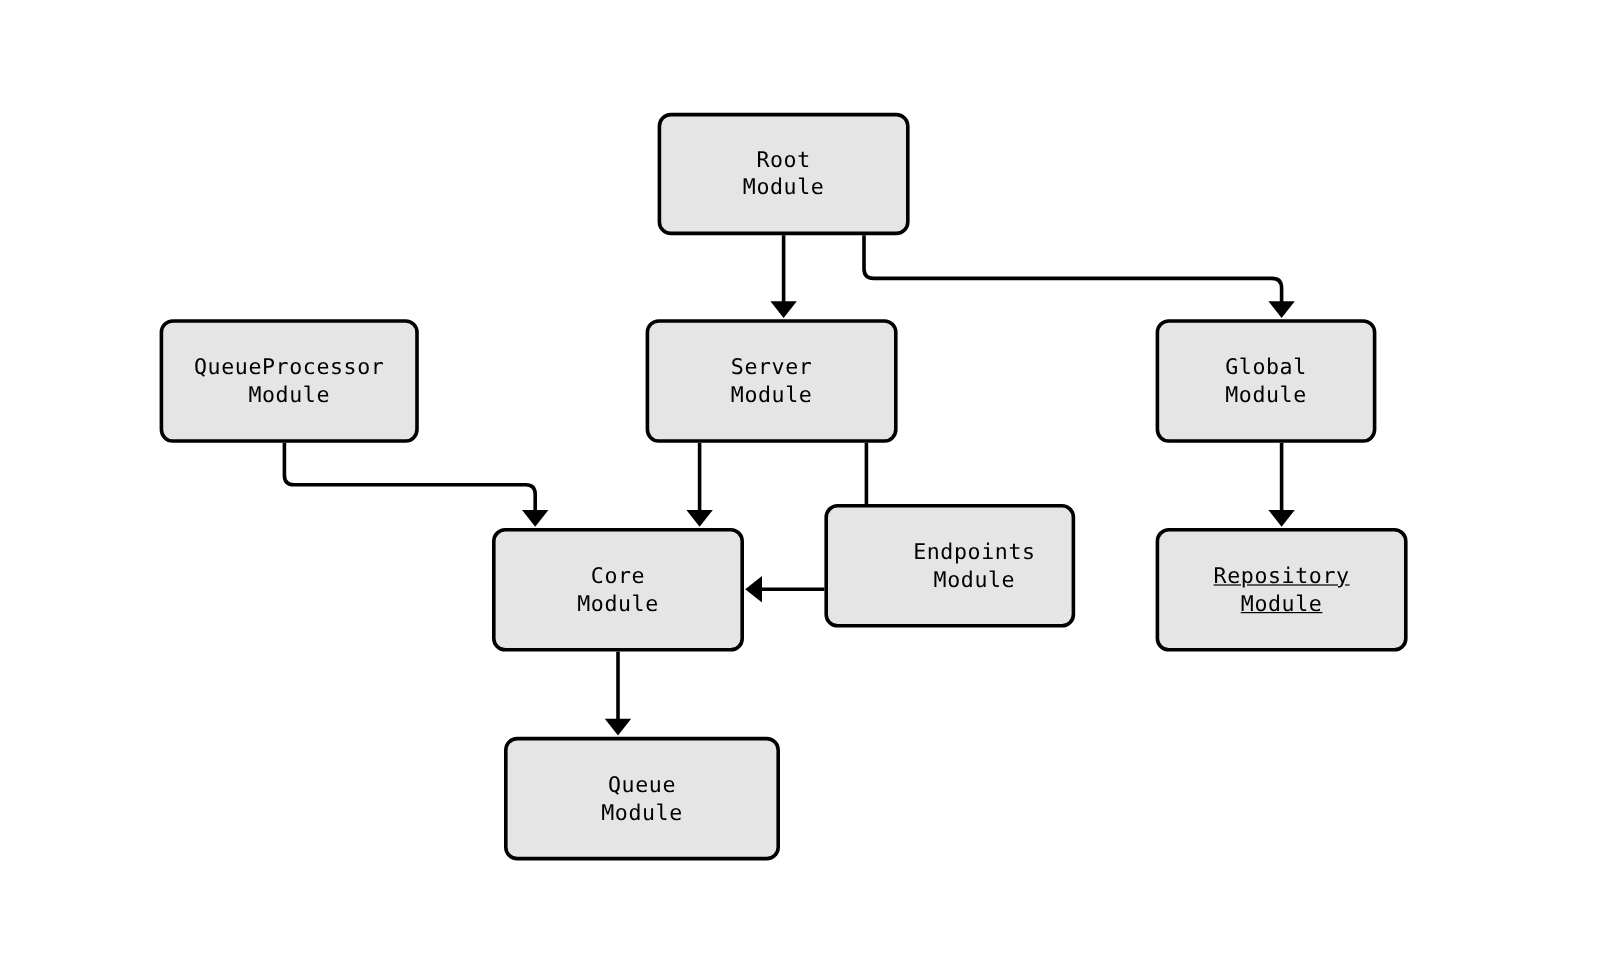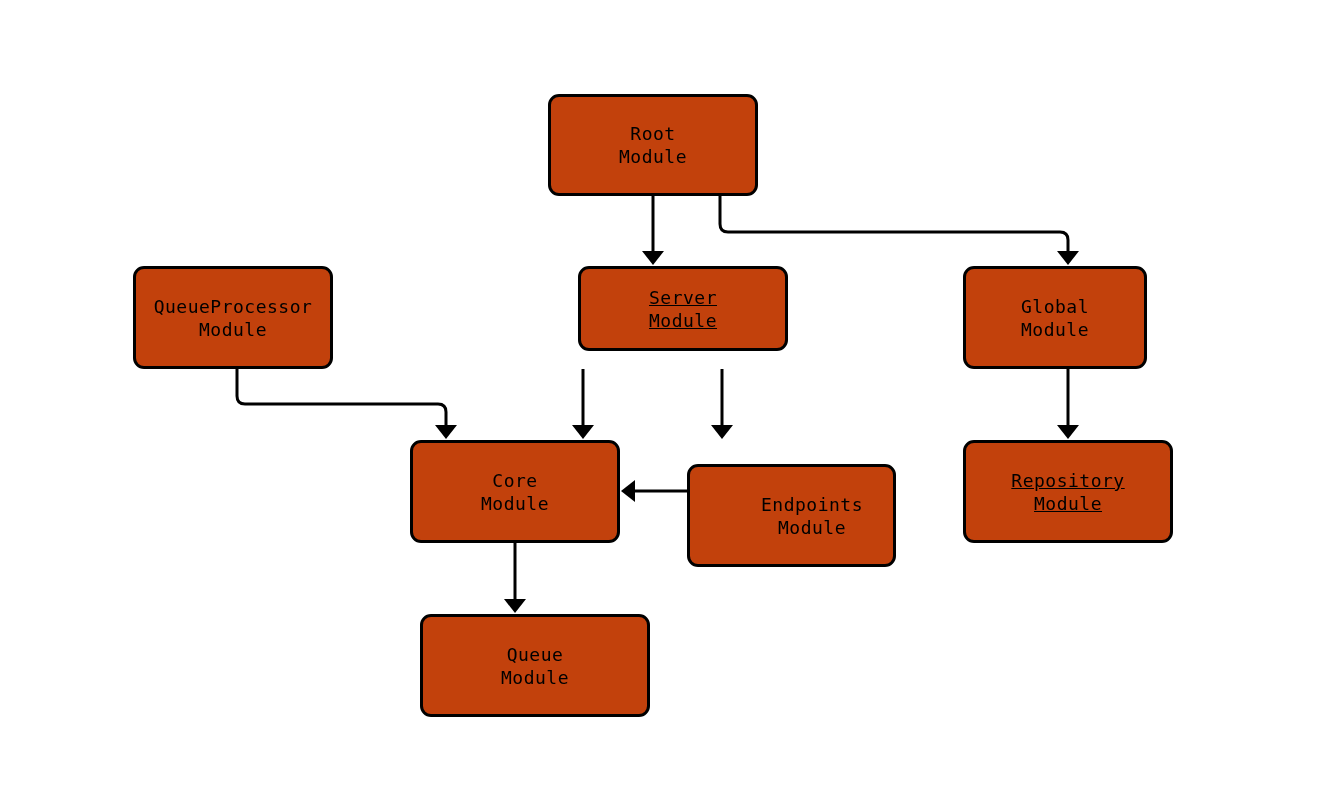--- a/index.html
+++ b/index.html
@@ -21,21 +21,21 @@
     top: 0;
     width: 1337px;
     height: 809px;
     pointer-events: none;
   }
   .node {
     position: absolute;
     box-sizing: border-box;
     border: 3px solid #000000;
     border-radius: 11px;
-    background: #c2410c;
+    background: #e5e5e5;
     display: flex;
     flex-direction: column;
     align-items: center;
     justify-content: center;
     text-align: right;
   }
   .node-line {
     font-size: 18px;
     line-height: 23px;
     color: #000000;
@@ -81,37 +81,37 @@
         <path d="M 515 543 L 515 601" fill="none" stroke="#000000" stroke-width="3" stroke-linecap="butt" stroke-linejoin="round"></path>
         <polygon points="515,613 504,599 526,599" fill="#000000"></polygon>
       </g>
     </svg>
 
   <div id="node-layer">
       <div class="node" style="left: 548px; top: 94px; width: 210px; height: 102px; border-color: rgb(0, 0, 0);">
         <div class="node-line" style="color: rgb(0, 0, 0);">Root</div>
         <div class="node-line" style="color: rgb(0, 0, 0);">Module</div>
       </div>
-      <div class="node" style="left: 133px; top: 266px; width: 200px; height: 103px; border-color: rgb(0, 0, 0);">
+      <div class="node" style="left: 133px; top: 266px; width: 216px; height: 103px; border-color: rgb(0, 0, 0);">
         <div class="node-line" style="color: rgb(0, 0, 0);">QueueProcessor</div>
         <div class="node-line" style="color: rgb(0, 0, 0);">Module</div>
       </div>
-      <div class="node" style="left: 578px; top: 266px; width: 210px; height: 85px; border-color: rgb(0, 0, 0); text-decoration: underline;">
+      <div class="node" style="left: 538px; top: 266px; width: 210px; height: 103px; border-color: rgb(0, 0, 0);">
         <div class="node-line" style="color: rgb(0, 0, 0);">Server</div>
         <div class="node-line" style="color: rgb(0, 0, 0);">Module</div>
       </div>
       <div class="node" style="left: 963px; top: 266px; width: 184px; height: 103px; border-color: rgb(0, 0, 0);">
         <div class="node-line" style="color: rgb(0, 0, 0);">Global</div>
         <div class="node-line" style="color: rgb(0, 0, 0);">Module</div>
       </div>
       <div class="node" style="left: 410px; top: 440px; width: 210px; height: 103px; border-color: rgb(0, 0, 0); border-radius: 11px;">
         <div class="node-line" style="color: rgb(0, 0, 0);">Core</div>
         <div class="node-line" style="color: rgb(0, 0, 0);">Module</div>
       </div>
-      <div class="node" style="left: 687px; top: 464px; width: 209px; height: 103px; border-color: rgb(0, 0, 0); padding-left: 41px;">
+      <div class="node" style="left: 687px; top: 420px; width: 209px; height: 103px; border-color: rgb(0, 0, 0); padding-left: 41px;">
         <div class="node-line" style="color: rgb(0, 0, 0);">Endpoints</div>
         <div class="node-line" style="color: rgb(0, 0, 0);">Module</div>
       </div>
       <div class="node" style="left: 963px; top: 440px; width: 210px; height: 103px; border-color: rgb(0, 0, 0); text-decoration: underline;">
         <div class="node-line" style="color: rgb(0, 0, 0);">Repository</div>
         <div class="node-line" style="color: rgb(0, 0, 0);">Module</div>
       </div>
       <div class="node" style="left: 420px; top: 614px; width: 230px; height: 103px; border-color: rgb(0, 0, 0);">
         <div class="node-line" style="color: rgb(0, 0, 0);">Queue</div>
         <div class="node-line" style="color: rgb(0, 0, 0);">Module</div>

